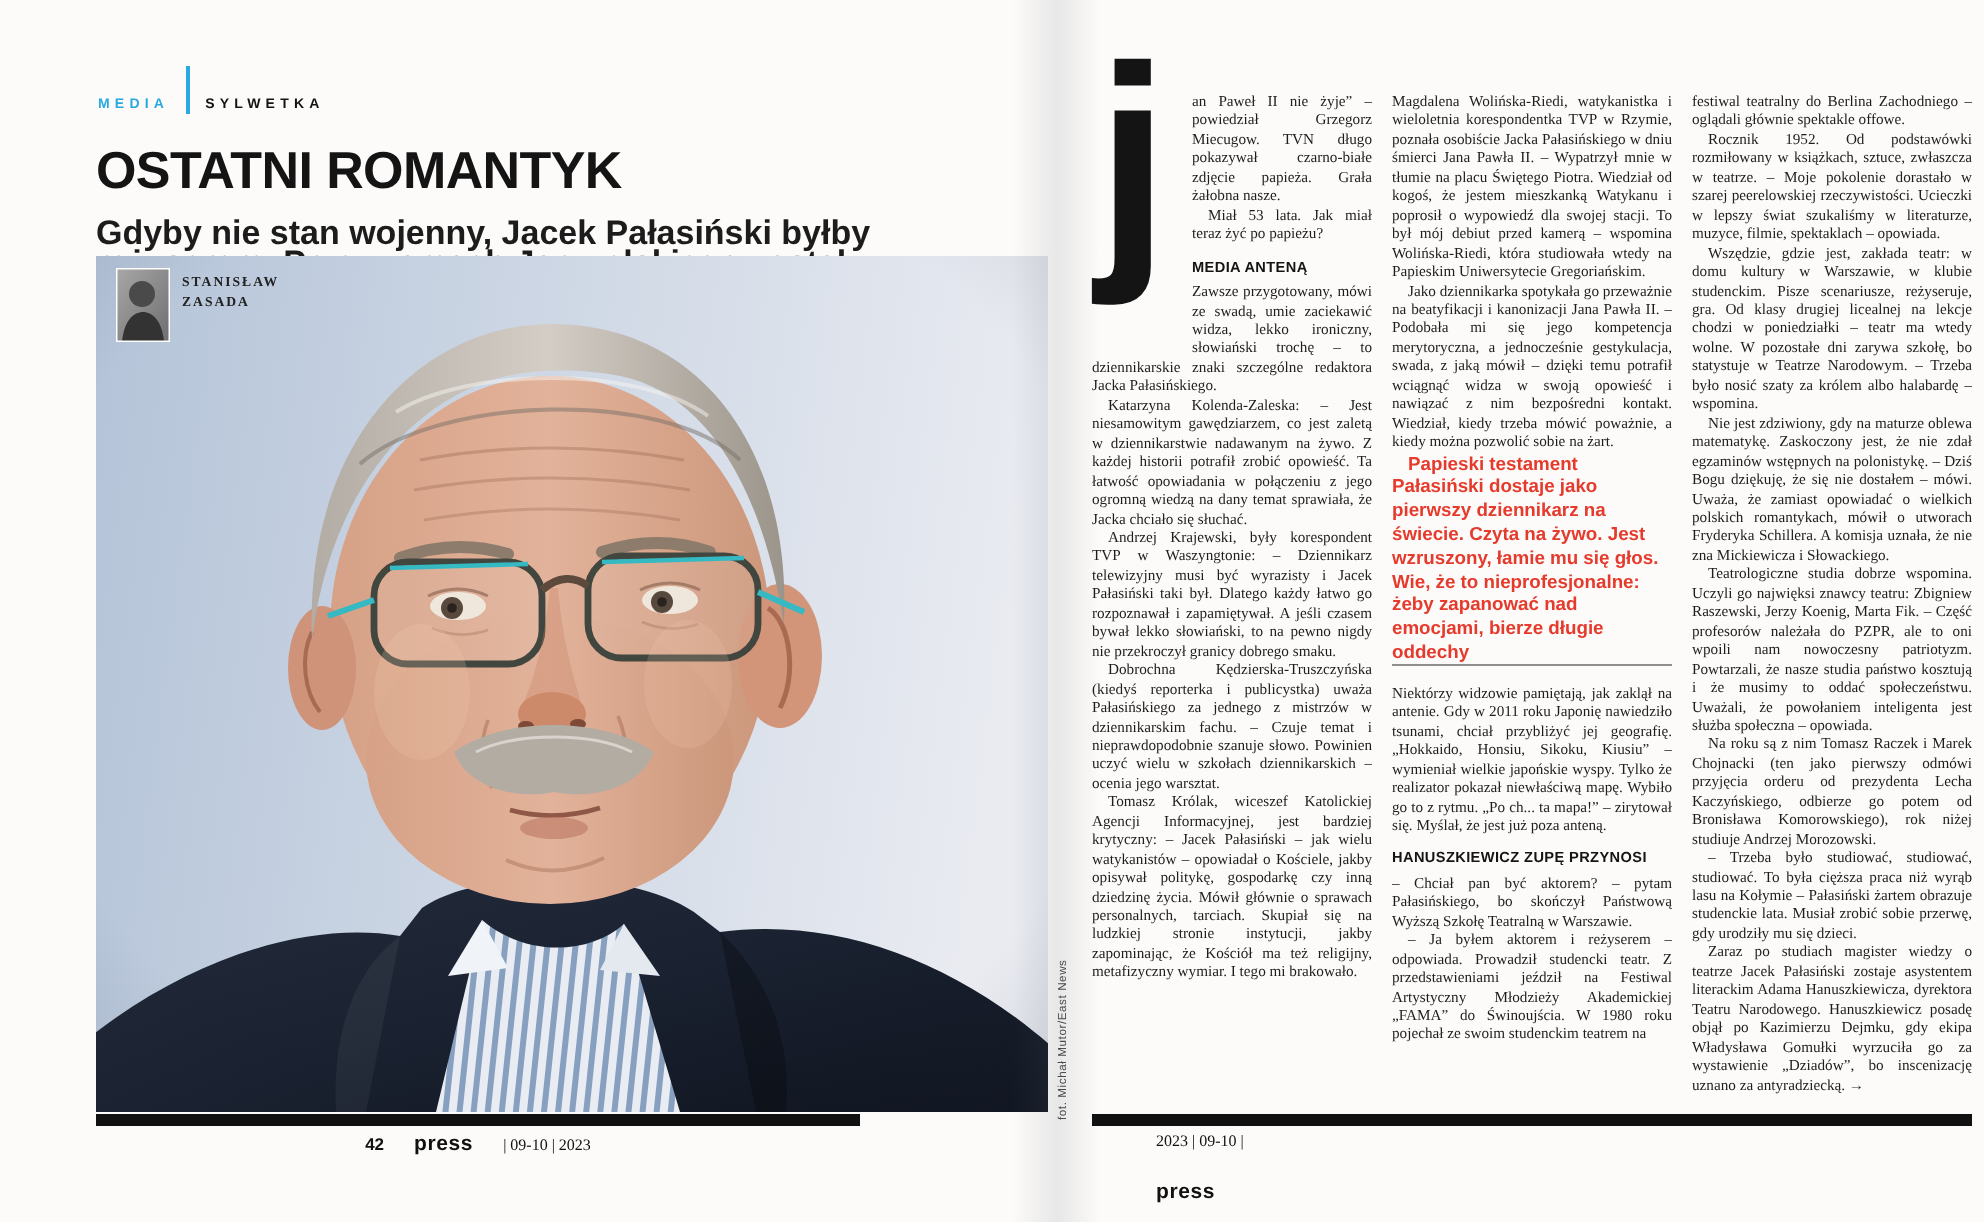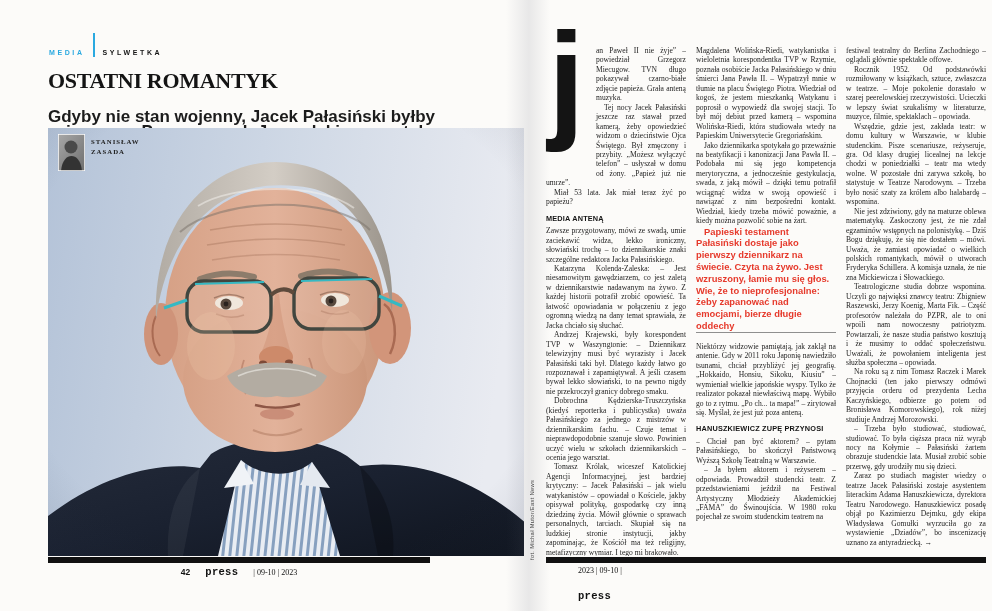--- a/index.html
+++ b/index.html
@@ -4,38 +4,38 @@
 <style>
   html,body{margin:0;padding:0;background:#ffffff;}
   .spread{position:relative;width:992px;height:611px;background:#fcfbf9;overflow:hidden;
           font-family:"Liberation Serif",serif;color:#1d1d1d;}
   
   .kicker{position:absolute;left:49px;top:33px;display:flex;align-items:flex-end;
           font-family:"Liberation Sans",sans-serif;font-size:7px;font-weight:bold;letter-spacing:2.6px;}
   .kicker-media{color:#2aa9e0;padding-bottom:1px;}
   .kicker-divider{width:2px;height:24px;background:#2aa9e0;margin:0 8px;}
   .kicker-sub{color:#141414;padding-bottom:1px;}
-  .headline{position:absolute;left:48px;top:53px;font-family:Liberation Serif, serif;
-            font-weight:800;font-size:22px;letter-spacing:-0.3px;color:#141414;}
+  .headline{position:absolute;left:48px;top:53px;font-family:Liberation Sans, sans-serif;
+            font-weight:800;font-size:26px;letter-spacing:-0.3px;color:#141414;}
   .lede{position:absolute;left:48px;top:92px;width:458px;font-family:"Liberation Sans",sans-serif;
         font-weight:700;font-size:17px;line-height:15px;color:#1c1c1c;}
   .photo{position:absolute;left:48px;top:128px;width:476px;height:428px;}
   .photo svg{display:block;width:100%;height:100%;}
   .byline{position:absolute;left:58px;top:134px;display:flex;gap:6px;align-items:flex-start;}
   .byline-thumb{width:27px;height:37px;}
   .byline-thumb svg{display:block;width:100%;height:100%;}
   .byline-name{font-family:"Liberation Serif",serif;font-weight:700;font-size:6.8px;
                letter-spacing:1px;color:#222;line-height:10px;padding-top:3px;}
   .bar-left{position:absolute;left:48px;top:557px;width:382px;height:6px;background:#111111;}
   .footer{position:absolute;display:flex;justify-content:center;align-items:baseline;gap:15px;
           font-size:8px;color:#111;}
   .footer-left{left:48px;top:566px;width:382px;}
   .footer-right{left:578px;top:566px;width:440px;flex-direction:column;}
   .page-num{font-family:"Liberation Sans",sans-serif;font-weight:700;font-size:8.5px;}
-  .press-logo{font-family:Liberation Mono, monospace;font-weight:700;font-size:10.5px;letter-spacing:0.3px;}
+  .press-logo{font-family:Liberation Sans, sans-serif;font-weight:700;font-size:10.5px;letter-spacing:0.3px;}
   .issue{font-family:"Liberation Serif",serif;font-size:8px;}
   
   .fold{position:absolute;left:506px;top:0;width:44px;height:611px;pointer-events:none;
         background:linear-gradient(to right,rgba(95,100,115,0) 0%,rgba(95,100,115,0.13) 52%,rgba(95,100,115,0) 100%);}
   
   .credit{position:absolute;left:529px;top:560px;transform:rotate(-90deg);transform-origin:0 0;
           font-family:"Liberation Sans",sans-serif;font-size:5.8px;color:#4a4a4a;
           letter-spacing:0.3px;white-space:nowrap;}
   .columns{position:absolute;left:546px;top:46px;width:440px;height:510px;display:flex;gap:10px;}
   .col{flex:1;overflow:hidden;font-size:7.6px;line-height:9.45px;text-align:justify;color:#1d1d1d;}
@@ -201,22 +201,21 @@
   <div class="fold"></div>
 
   <div class="credit">fot. Michał Mutor/East News</div>
 
   <div class="dropcap">j</div>
 
   <div class="columns">
 
     <div class="col">
       <div class="dropcap-float"></div>
-      <p class="noindent">an Paweł II nie żyje” – powiedział Grzegorz Miecugow. TVN długo pokazywał czarno-białe zdjęcie papieża. Grała anteną muzyka.</p>
-      <p>Tej nocy Jacek Pałasiński jeszcze raz stawał przed kamerą, żeby opowiedzieć widzom o dzieciństwie Ojca Świętego. Był zmęczony i przybity. „Możesz wyłączyć telefon” – usłyszał w domu od żony. „Papież już nie umrze”.</p>
+      <p class="noindent">an Paweł II nie żyje” – powiedział Grzegorz Miecugow. TVN długo pokazywał czarno-białe zdjęcie papieża. Grała żałobna nasze.</p>
       <p>Miał 53 lata. Jak miał teraz żyć po papieżu?</p>
       <h3 class="colh">MEDIA ANTENĄ</h3>
       <p class="noindent">Zawsze przygotowany, mówi ze swadą, umie zaciekawić widza, lekko ironiczny, słowiański trochę – to dziennikarskie znaki szczególne redaktora Jacka Pałasińskiego.</p>
       <p>Katarzyna Kolenda-Zaleska: – Jest niesamowitym gawędziarzem, co jest zaletą w dziennikarstwie nadawanym na żywo. Z każdej historii potrafił zrobić opowieść. Ta łatwość opowiadania w połączeniu z jego ogromną wiedzą na dany temat sprawiała, że Jacka chciało się słuchać.</p>
       <p>Andrzej Krajewski, były korespondent TVP w Waszyngtonie: – Dziennikarz telewizyjny musi być wyrazisty i Jacek Pałasiński taki był. Dlatego każdy łatwo go rozpoznawał i zapamiętywał. A jeśli czasem bywał lekko słowiański, to na pewno nigdy nie przekroczył granicy dobrego smaku.</p>
       <p>Dobrochna Kędzierska-Truszczyńska (kiedyś reporterka i publicystka) uważa Pałasińskiego za jednego z mistrzów w dziennikarskim fachu. – Czuje temat i nieprawdopodobnie szanuje słowo. Powinien uczyć wielu w szkołach dziennikarskich – ocenia jego warsztat.</p>
       <p>Tomasz Królak, wiceszef Katolickiej Agencji Informacyjnej, jest bardziej krytyczny: – Jacek Pałasiński – jak wielu watykanistów – opowiadał o Kościele, jakby opisywał politykę, gospodarkę czy inną dziedzinę życia. Mówił głównie o sprawach personalnych, tarciach. Skupiał się na ludzkiej stronie instytucji, jakby zapominając, że Kościół ma też religijny, metafizyczny wymiar. I tego mi brakowało.</p>
 
     </div>
 
@@ -231,21 +230,21 @@
       <p>– Ja byłem aktorem i reżyserem – odpowiada. Prowadził studencki teatr. Z przedstawieniami jeździł na Festiwal Artystyczny Młodzieży Akademickiej „FAMA” do Świnoujścia. W 1980 roku pojechał ze swoim studenckim teatrem na</p>
     </div>
 
     <div class="col">
       <p class="noindent">festiwal teatralny do Berlina Zachodniego – oglądali głównie spektakle offowe.</p>
       <p>Rocznik 1952. Od podstawówki rozmiłowany w książkach, sztuce, zwłaszcza w teatrze. – Moje pokolenie dorastało w szarej peerelowskiej rzeczywistości. Ucieczki w lepszy świat szukaliśmy w literaturze, muzyce, filmie, spektaklach – opowiada.</p>
       <p>Wszędzie, gdzie jest, zakłada teatr: w domu kultury w Warszawie, w klubie studenckim. Pisze scenariusze, reżyseruje, gra. Od klasy drugiej licealnej na lekcje chodzi w poniedziałki – teatr ma wtedy wolne. W pozostałe dni zarywa szkołę, bo statystuje w Teatrze Narodowym. – Trzeba było nosić szaty za królem albo halabardę – wspomina.</p>
       <p>Nie jest zdziwiony, gdy na maturze oblewa matematykę. Zaskoczony jest, że nie zdał egzaminów wstępnych na polonistykę. – Dziś Bogu dziękuję, że się nie dostałem – mówi. Uważa, że zamiast opowiadać o wielkich polskich romantykach, mówił o utworach Fryderyka Schillera. A komisja uznała, że nie zna Mickiewicza i Słowackiego.</p>
       <p>Teatrologiczne studia dobrze wspomina. Uczyli go najwięksi znawcy teatru: Zbigniew Raszewski, Jerzy Koenig, Marta Fik. – Część profesorów należała do PZPR, ale to oni wpoili nam nowoczesny patriotyzm. Powtarzali, że nasze studia państwo kosztują i że musimy to oddać społeczeństwu. Uważali, że powołaniem inteligenta jest służba społeczna – opowiada.</p>
       <p>Na roku są z nim Tomasz Raczek i Marek Chojnacki (ten jako pierwszy odmówi przyjęcia orderu od prezydenta Lecha Kaczyńskiego, odbierze go potem od Bronisława Komorowskiego), rok niżej studiuje Andrzej Morozowski.</p>
-      <p>– Trzeba było studiować, studiować, studiować. To była cięższa praca niż wyrąb nocy na Kołymie – Pałasiński żartem obrazuje studenckie lata. Musiał zrobić sobie przerwę, gdy urodziły mu się dzieci.</p>
+      <p>– Trzeba było studiować, studiować, studiować. To była cięższa praca niż wyrąb lasu na Kołymie – Pałasiński żartem obrazuje studenckie lata. Musiał zrobić sobie przerwę, gdy urodziły mu się dzieci.</p>
       <p>Zaraz po studiach magister wiedzy o teatrze Jacek Pałasiński zostaje asystentem literackim Adama Hanuszkiewicza, dyrektora Teatru Narodowego. Hanuszkiewicz posadę objął po Kazimierzu Dejmku, gdy ekipa Władysława Gomułki wyrzuciła go za wystawienie „Dziadów”, bo inscenizację uznano za antyradziecką. →</p>
     </div>
 
   </div>
 
   <div class="bar-right"></div>
   <div class="footer footer-right">
     <span class="issue">2023 | 09-10 |</span>
     <span class="press-logo">press</span>
     <span class="page-num">43</span>

